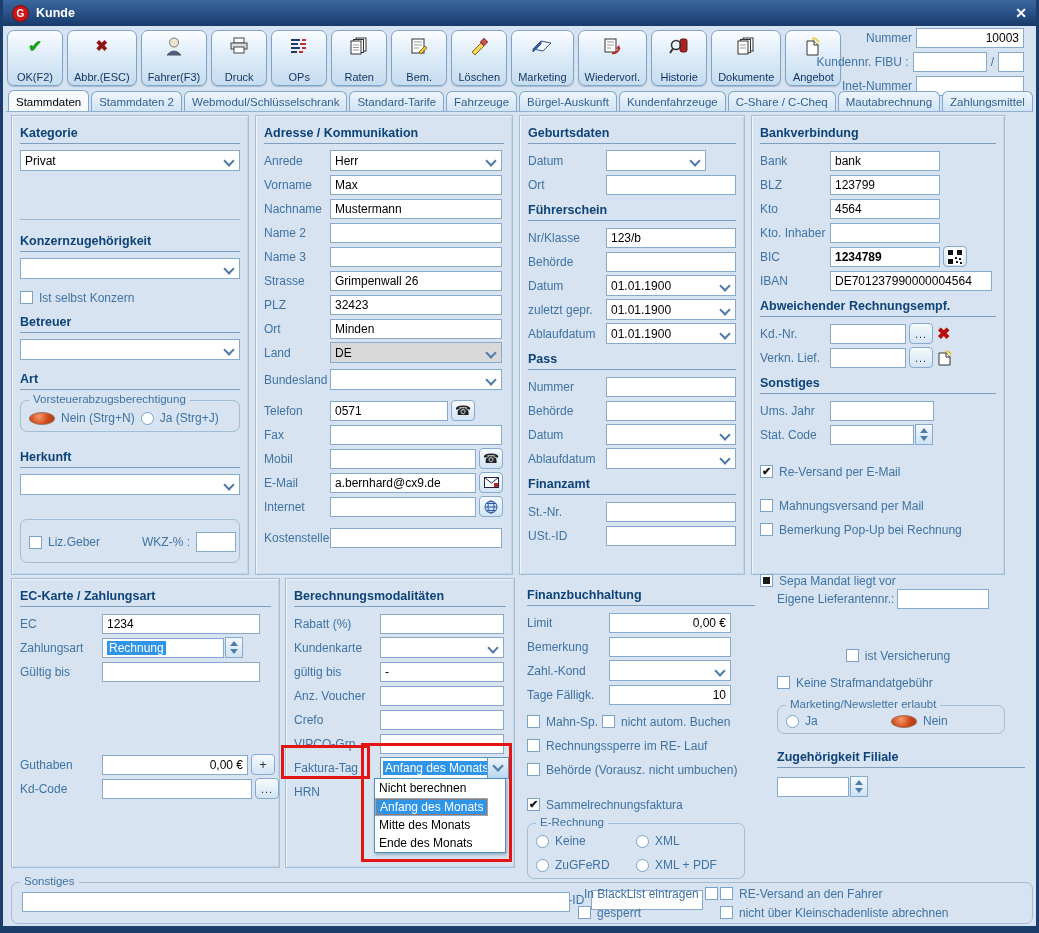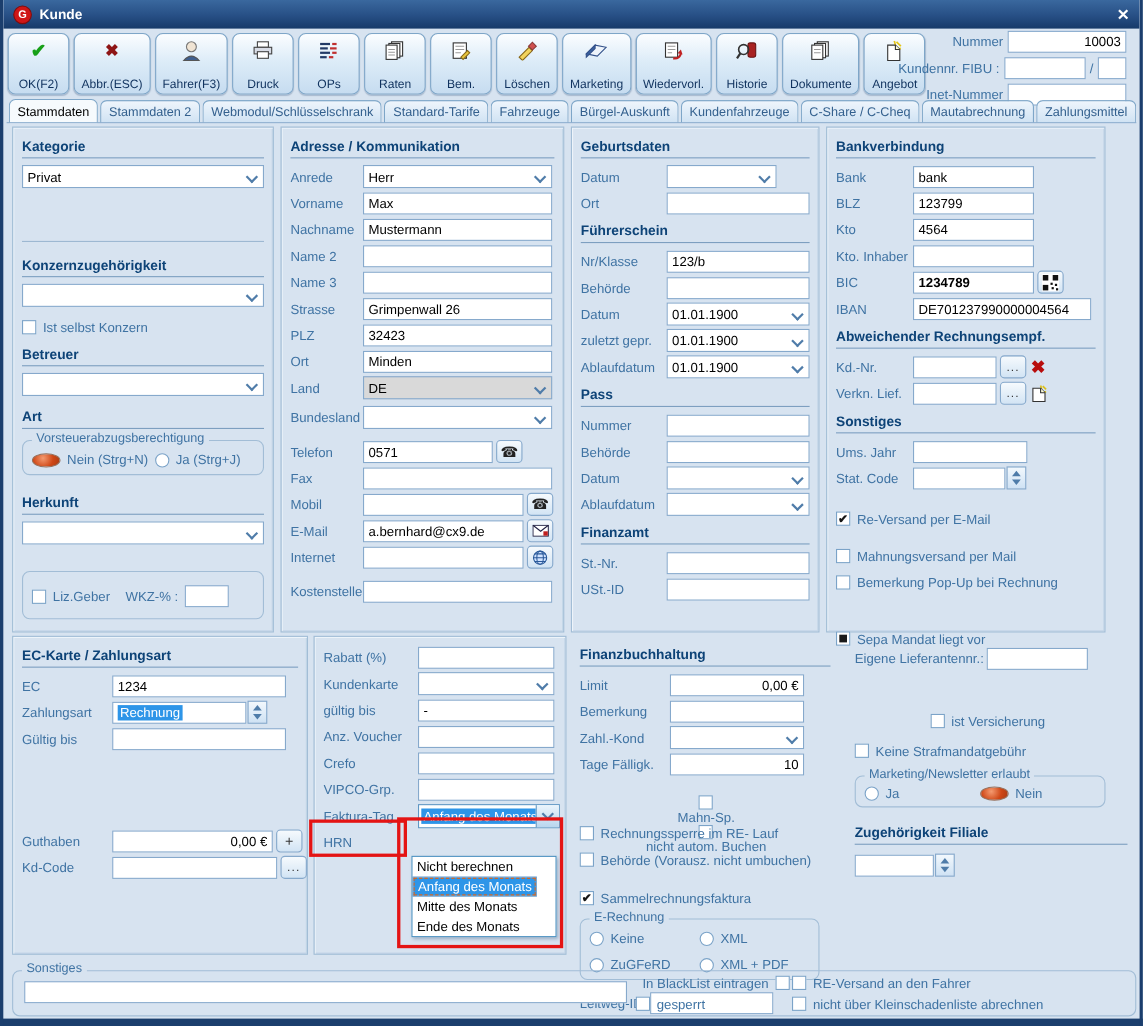--- a/index.html
+++ b/index.html
@@ -290,21 +290,21 @@
         </div>
     </div>
     <div class="phead" style="margin-top:14px">Herkunft</div>
     <div class="sel wide">
         <span class="selval"></span>
         <span class="chev"></span>
       </div>
     <div class="gbox" style="margin-top:24px;display:flex;align-items:center;padding:12px 8px 10px">
       <span class="cb"></span>
       <span class="cklabel">Liz.Geber</span>
-      <span class="cklabel" style="margin-left:8px">WKZ-% :</span>
+      <span class="cklabel" style="margin-left:36px">WKZ-% :</span>
       <input class="tinput" style="width: 40px;" value="">
     </div>
   </div>
 
   <div class="panel" id="p2">
     <div class="phead">Adresse / Kommunikation</div>
     <div class="rows" style="--lw:66px">
         <div class="frow">
           <span class="flabel">Anrede</span>
           <span class="sel" style="width: 172px;">
@@ -620,20 +620,21 @@
           <span class="flabel">Kd-Code</span>
           <input class="tinput" style="width: 150px;">
           <span class="mini">
             <span style="font-size:11px;letter-spacing:1px;color:#333">...</span>
           </span>
         </div>
       </div>
   </div>
 
   <div class="panel" id="berech">
+    <div class="phead">Berechnungsmodalitäten</div>
     <div class="rows" style="--lw:86px">
         <div class="frow">
           <span class="flabel">Rabatt (%)</span>
           <input class="tinput" style="width: 124px;">
         </div>
         <div class="frow">
           <span class="flabel">Kundenkarte</span>
           <span class="sel" style="width: 124px;">
             <span class="selval"></span>
             <span class="chev"></span>
@@ -686,21 +687,21 @@
           <span class="flabel">Zahl.-Kond</span>
           <span class="sel" style="width: 122px;">
             <span class="selval"></span>
             <span class="chev"></span>
           </span>
         </div>
         <div class="frow">
           <span class="flabel">Tage Fälligk.</span>
           <input class="tinput r" value="10" style="width: 122px;">
         </div>
-        <div class="frow ck" style="margin-top: 18px; flex-direction: column;">
+        <div class="frow ck" style="margin-top: 6px;">
           <span class="cb"></span>
           <span class="cklabel" style="margin-right: 4px;">Mahn-Sp.</span>
           <span class="cb"></span>
           <span class="cklabel" style="margin-right: 4px;">nicht autom. Buchen</span>
         </div>
         <div class="frow ck">
           <span class="cb"></span>
           <span class="cklabel">Rechnungssperre im RE- Lauf</span>
         </div>
         <div class="frow ck">

